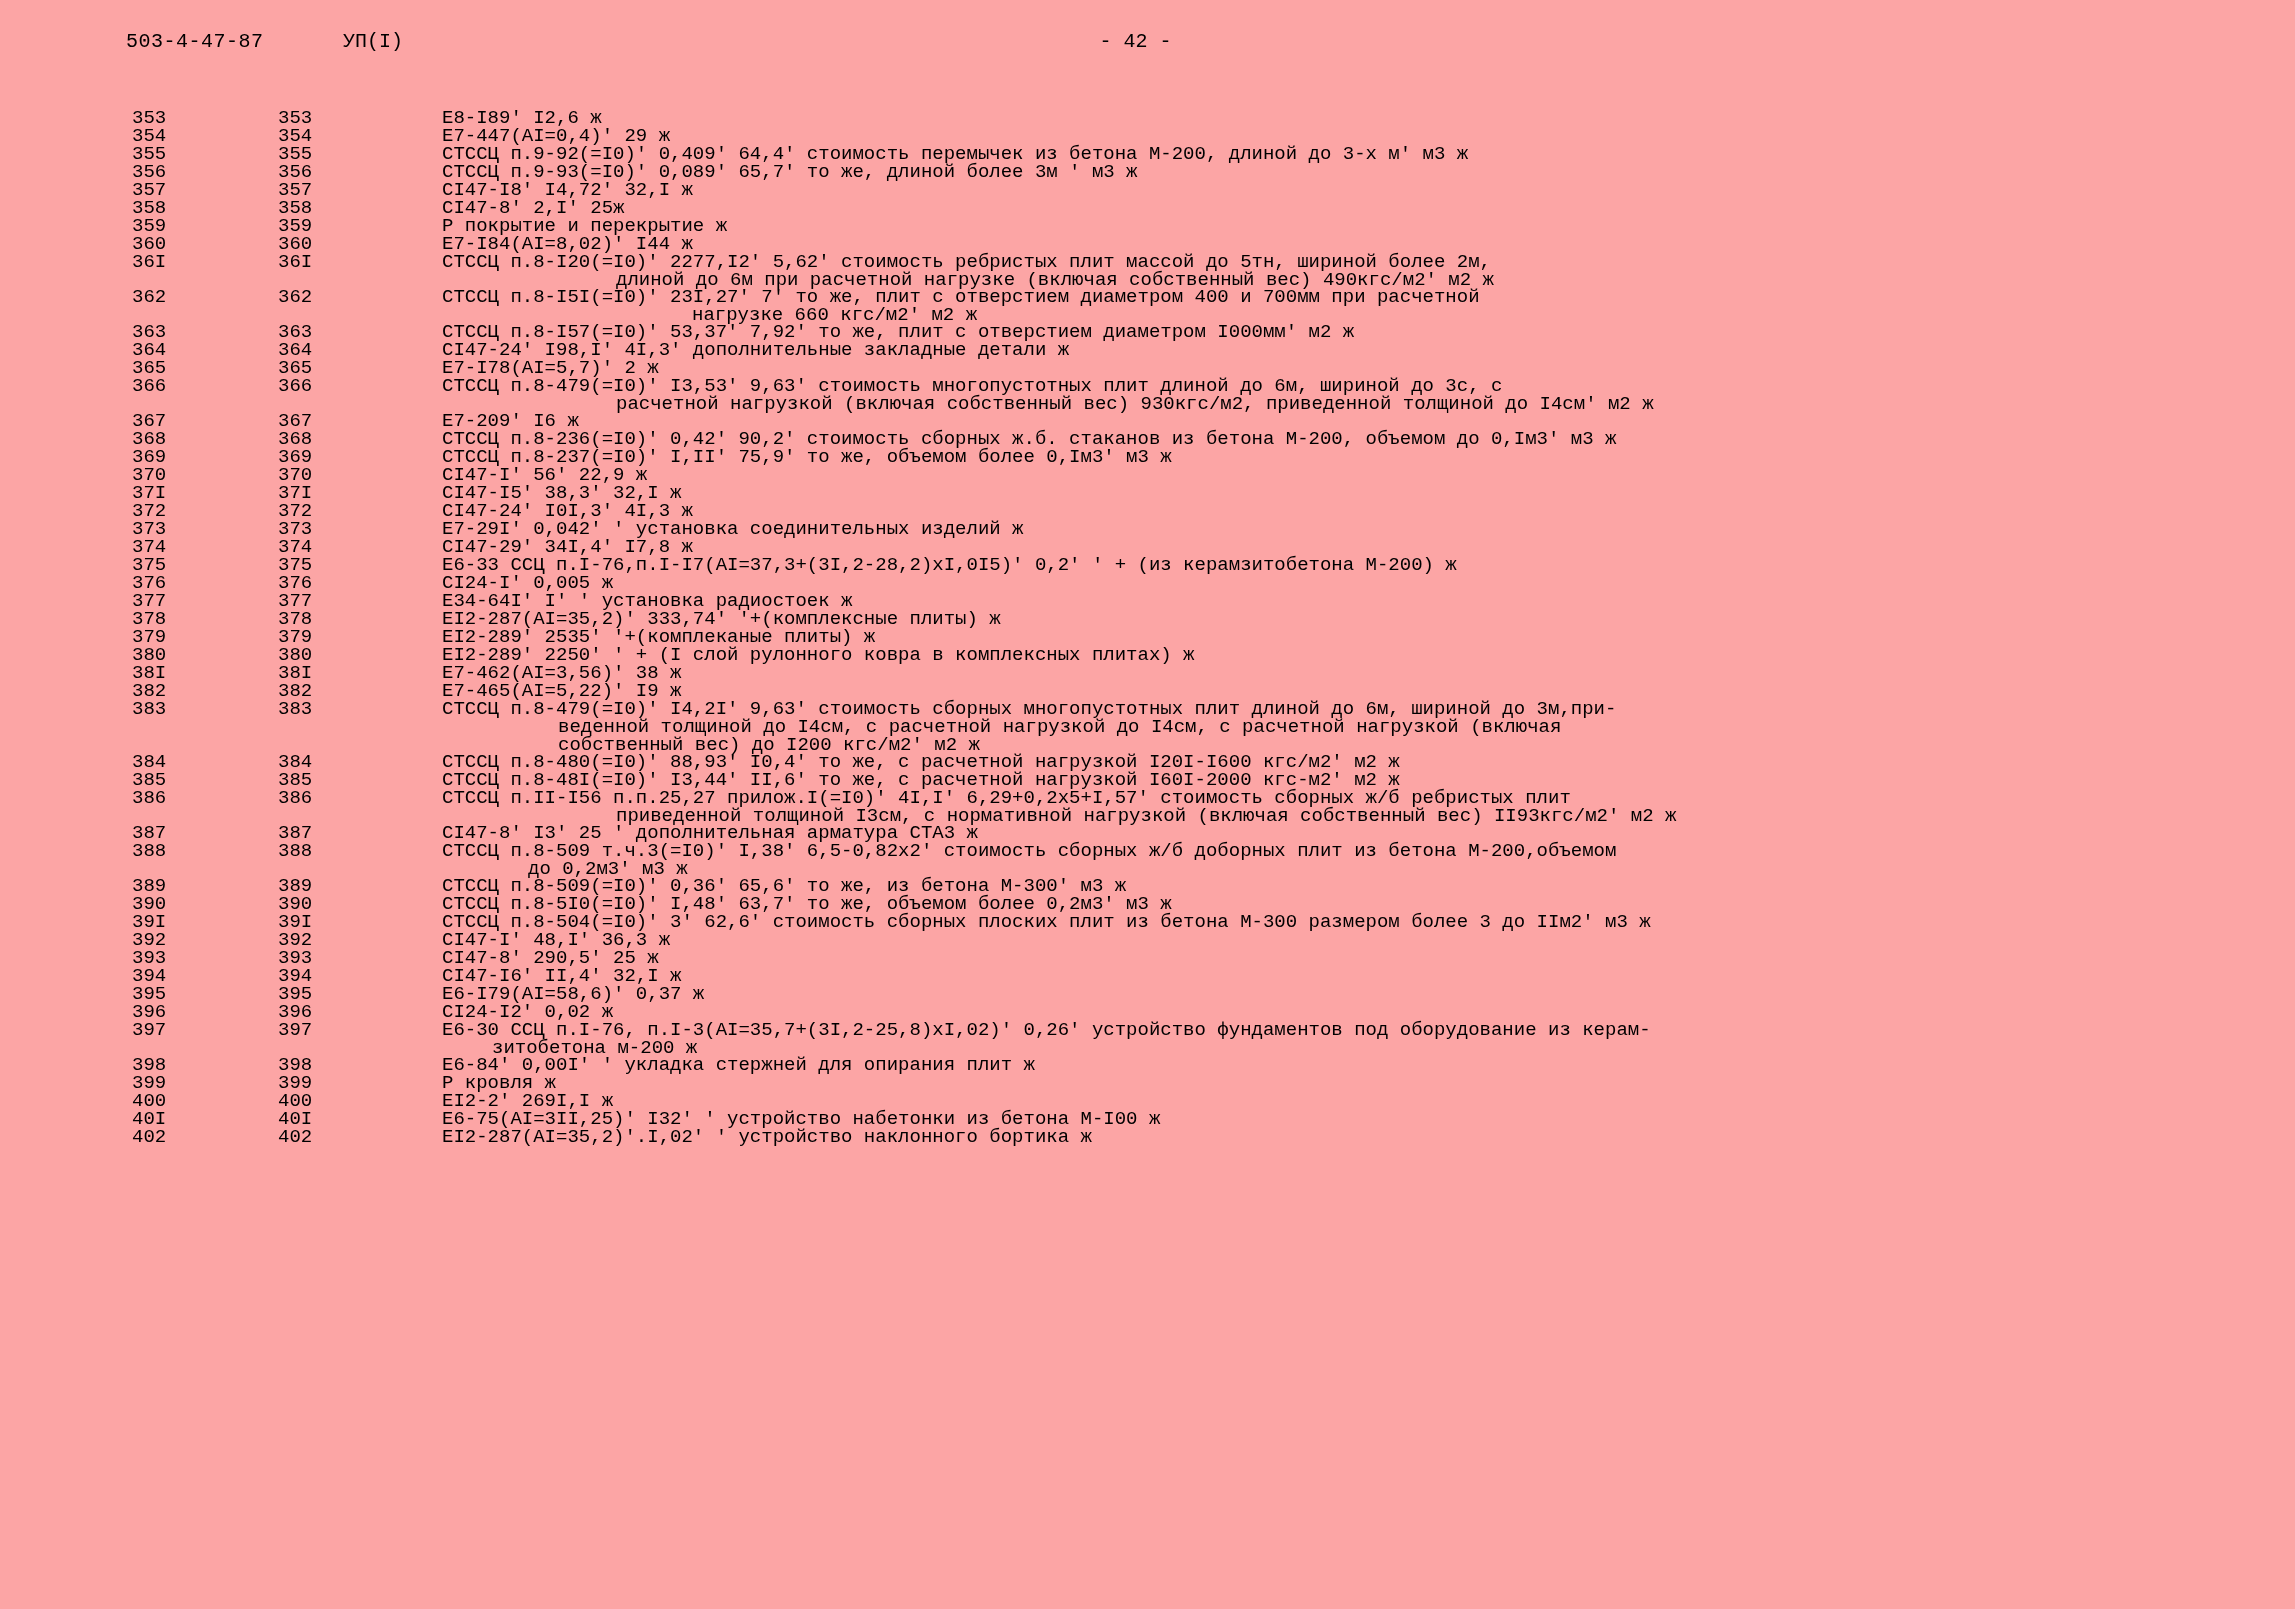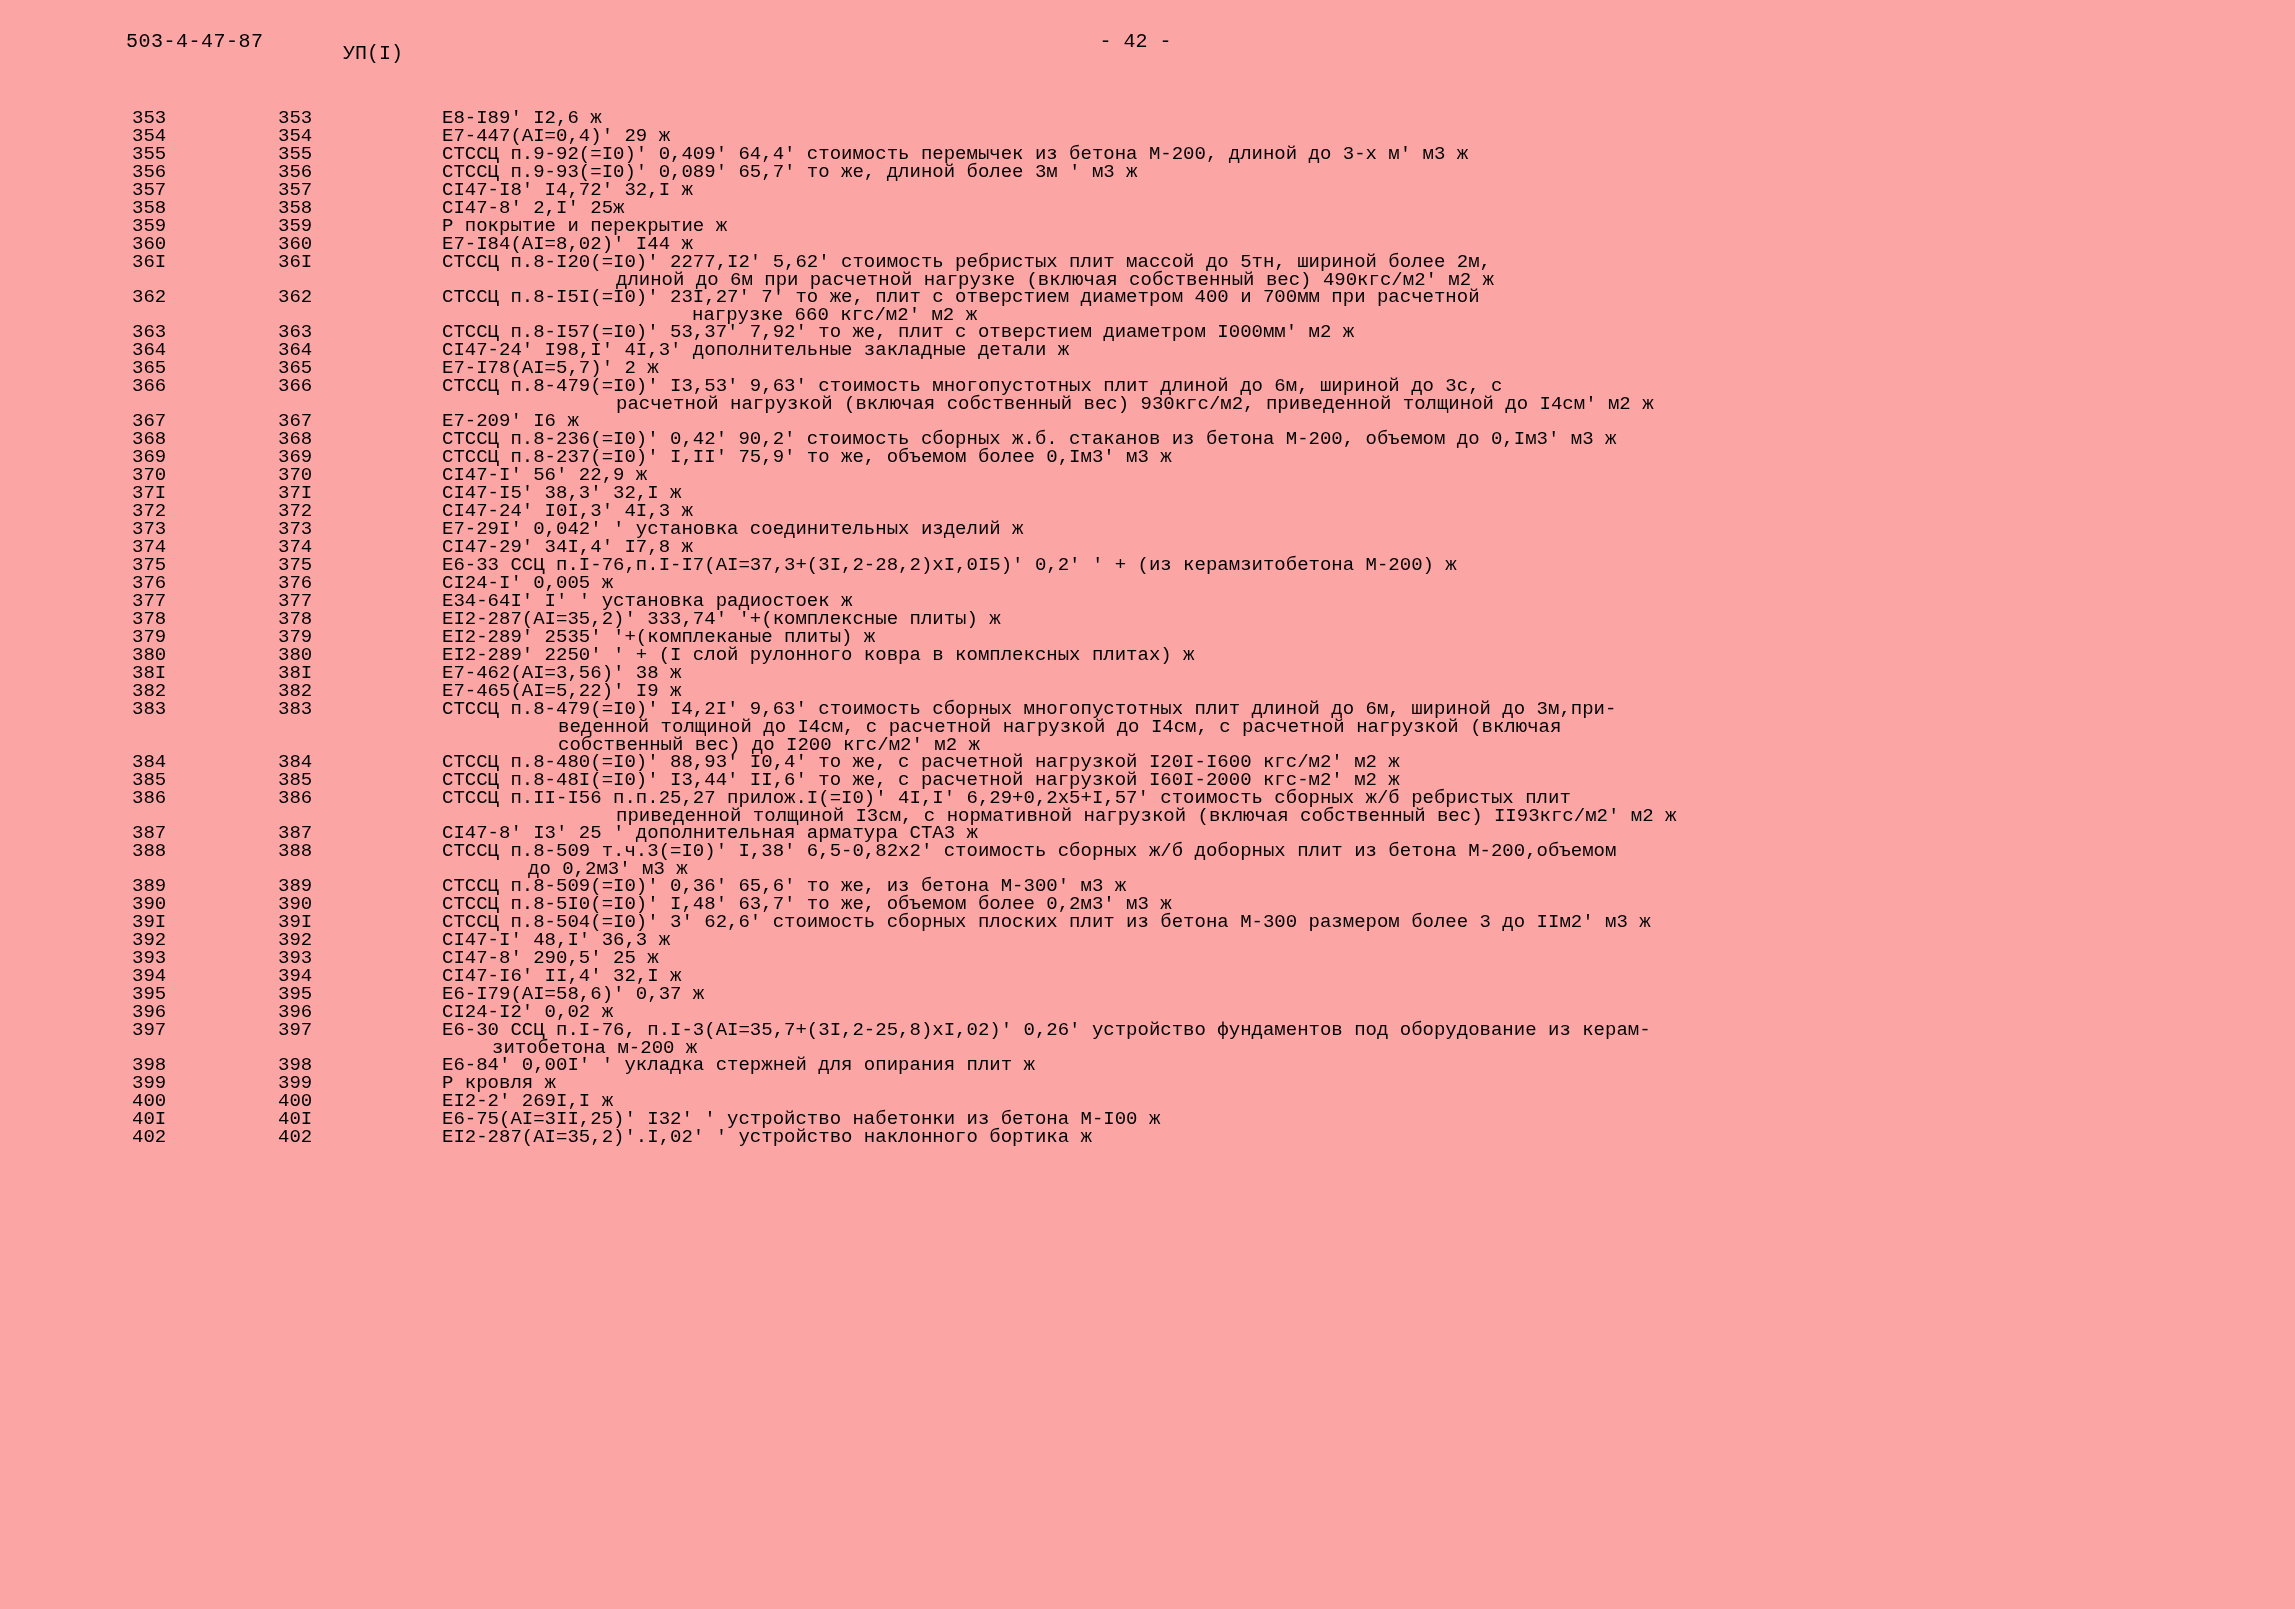--- a/index.html
+++ b/index.html
@@ -34,21 +34,21 @@
     position: absolute;
     left: 126px;
     top: 0;
     font-size: 20px;
     letter-spacing: 0.5px;
     white-space: pre;
   }
   .hdr-mark {
     position: absolute;
     left: 343px;
-    top: 12px;
+    top: 0;
     font-size: 20px;
     white-space: pre;
   }
   .hdr-page {
     position: absolute;
     left: 656px;
     top: 0;
     width: 959px;
     text-align: center;
     font-size: 20px;

